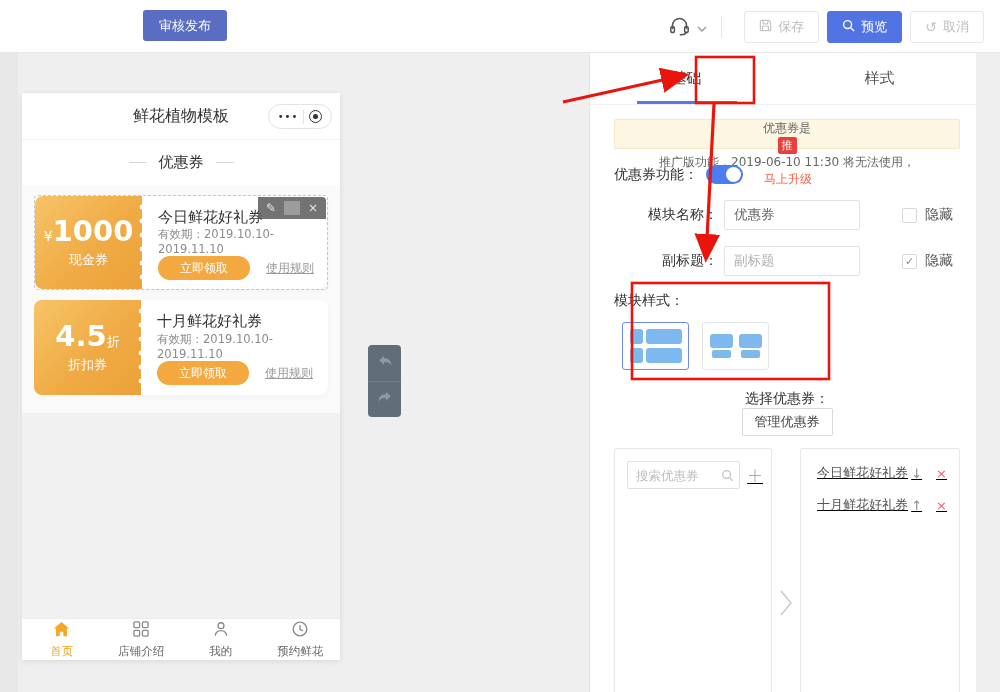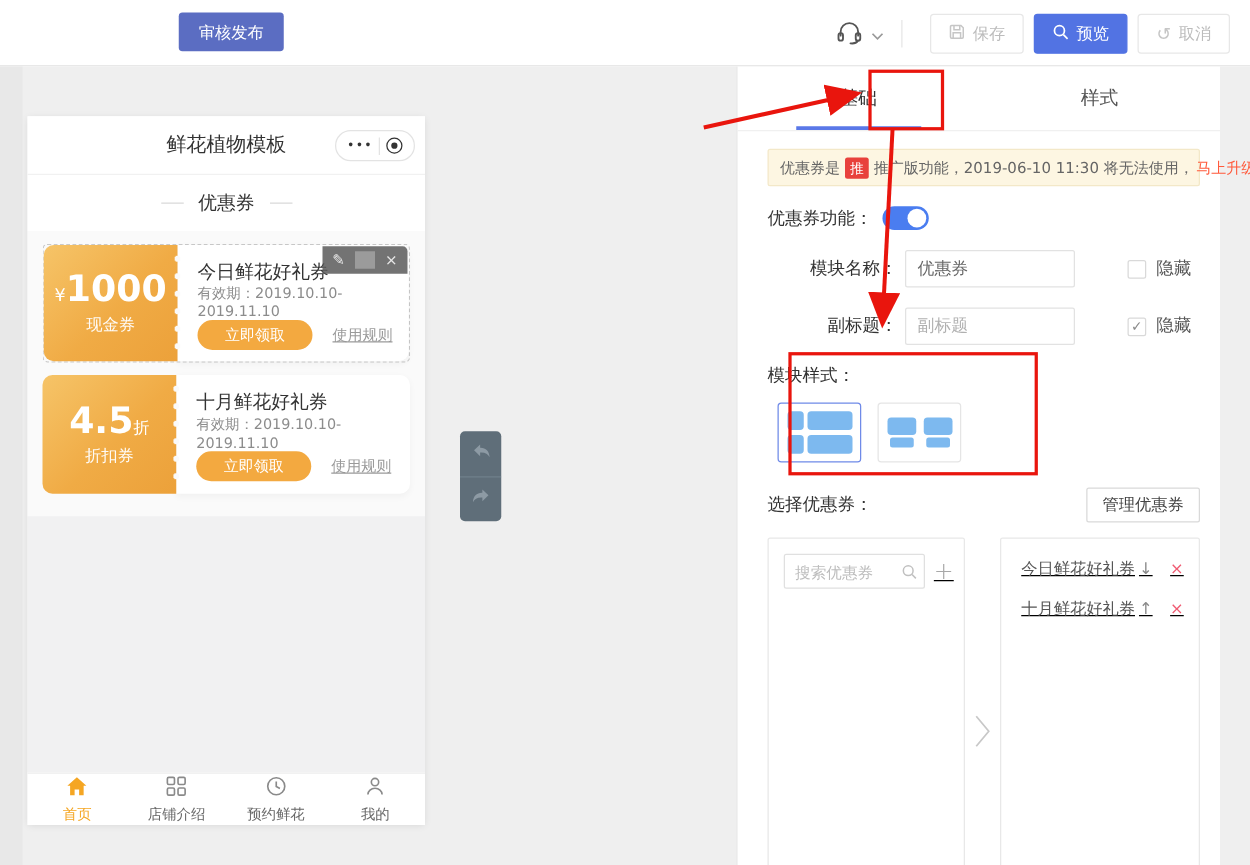--- a/index.html
+++ b/index.html
@@ -82,21 +82,21 @@
     border-left:1px solid #e6e6e6; }
   .panel-tabs { height:52px; display:flex; border-bottom:1px solid #f0f0f0; }
   .panel-tab { flex:1; display:flex; align-items:center; justify-content:center; font-size:15px; color:#555;
     position:relative; cursor:pointer; }
   .panel-tab.active { color:#333; }
   .panel-tab.active::after { content:""; position:absolute; left:50%; transform:translateX(-50%);
     bottom:0; width:100px; height:3px; background:#5a78e8; }
   .panel-body { padding:14px 16px 0 24px; }
 
   .notice { height:30px; background:#fdf6e2; border:1px solid #f3e8c8; border-radius:2px;
-    display:flex; align-items:center; padding:0 9px; font-size:12px; color:#666; margin-bottom:16px; white-space:nowrap; }
+    display:flex; align-items:center; padding:0 9px; font-size:12px; color:#666; margin-bottom:16px; white-space:nowrap;flex-direction:column; }
   .notice .badge { background:#e8413c; color:#fff; font-size:11px; padding:1px 4px; border-radius:2px; margin:0 4px; }
   .notice .upgrade { color:#ff5a3c; cursor:pointer; margin-left:2px; }
 
   .frow { display:flex; align-items:center; margin-bottom:16px; }
   .flabel { font-size:14px; color:#333; }
   .flabel.indent { width:104px; text-align:right; flex:none; }
   .toggle { width:37px; height:19px; border-radius:10px; background:#4a7df0; position:relative;
     margin-left:8px; cursor:pointer; }
   .toggle .knob { position:absolute; right:2px; top:2px; width:15px; height:15px; background:#fff; border-radius:50%; }
   .finput { width:136px; height:30px; border:1px solid #e2e2e2; border-radius:2px; margin-left:6px;
@@ -116,21 +116,21 @@
   .style-opt.selected { border:1px solid #6f8ae8; }
   .opt-list { display:flex; flex-direction:column; gap:4px; }
   .opt-list .row { display:flex; gap:3px; }
   .opt-list .sq { width:13px; height:15px; background:#7db9ef; border-radius:3px; }
   .opt-list .bar { width:36px; height:15px; background:#7db9ef; border-radius:3px; }
   .opt-grid { display:flex; gap:6px; }
   .opt-grid .col { display:flex; flex-direction:column; align-items:center; gap:2px; }
   .opt-grid .top { width:23px; height:14px; background:#7db9ef; border-radius:3px; }
   .opt-grid .bot { width:19px; height:8px; background:#7db9ef; border-radius:2px; }
 
-  .select-row { display:flex; align-items:center; justify-content:space-between; margin-bottom:12px; }
+  .select-row { display:flex; align-items:center; justify-content:space-between; margin-bottom:12px;flex-direction:column; }
   .manage-btn { height:28px; padding:0 12px; background:#fff; border:1px solid #d9d9d9; border-radius:2px;
     font-size:13px; color:#444; cursor:pointer; }
 
   .dual { display:flex; align-items:stretch; }
   .pick-box { width:158px; height:314px; border:1px solid #e8e8e8; border-radius:2px; background:#fff;text-decoration:underline; }
   .pick-box.right { width:160px; }
   .dual-mid { width:28px; display:flex; align-items:center; justify-content:center; }
   .search-wrap { display:flex; align-items:center; padding:12px 8px 0 12px; gap:7px; }
   .search-input-wrap { position:relative; flex:1; }
   .search-input { width:100%; height:28px; border:1px solid #e0e0e0; border-radius:2px; padding:0 24px 0 8px;
@@ -272,34 +272,34 @@
               <rect x="11" y="2" width="6" height="6" rx="1.2"></rect>
             <rect x="2" y="11" width="6" height="6" rx="1.2"></rect>
               <rect x="11" y="11" width="6" height="6" rx="1.2"></rect>
           </svg>
         </span>
         <span class="tlabel">店铺介绍</span>
       </div>
       <div class="tab-item">
         <span>
           <svg width="18" height="18" viewBox="0 0 19 19" fill="none" stroke="#8a8a8a" stroke-width="1.4">
-            <circle cx="9.5" cy="9.5" r="7.2"></circle>
-              <polyline points="9.5,5.5 9.5,9.8 12.6,11.4"></polyline>
-          </svg>
-        </span>
-        <span class="tlabel">预约鲜花</span>
+            <circle cx="9.5" cy="6" r="3.1"></circle>
+              <path d="M3.5 16.5 a6 5.3 0 0 1 12 0"></path>
+          </svg>
+        </span>
+        <span class="tlabel">我的</span>
       </div>
       <div class="tab-item">
         <span>
           <svg width="18" height="18" viewBox="0 0 19 19" fill="none" stroke="#8a8a8a" stroke-width="1.4">
-            <circle cx="9.5" cy="6" r="3.1"></circle>
-              <path d="M3.5 16.5 a6 5.3 0 0 1 12 0"></path>
-          </svg>
-        </span>
-        <span class="tlabel">我的</span>
+            <circle cx="9.5" cy="9.5" r="7.2"></circle>
+              <polyline points="9.5,5.5 9.5,9.8 12.6,11.4"></polyline>
+          </svg>
+        </span>
+        <span class="tlabel">预约鲜花</span>
       </div>
     </div>
   </div>
 
   <div class="undo-redo">
     <div class="ur-btn">
       <span>
         <svg width="18" height="16" viewBox="0 0 20 18">
             <path d="M9 3 L3.5 8.2 L9 13.4 V10.2 C13.5 9.9 16 11.6 17.5 14.4 C17.2 8.9 14 5.7 9 5.9 Z" fill="#8d9aa4"></path>
           </svg>

